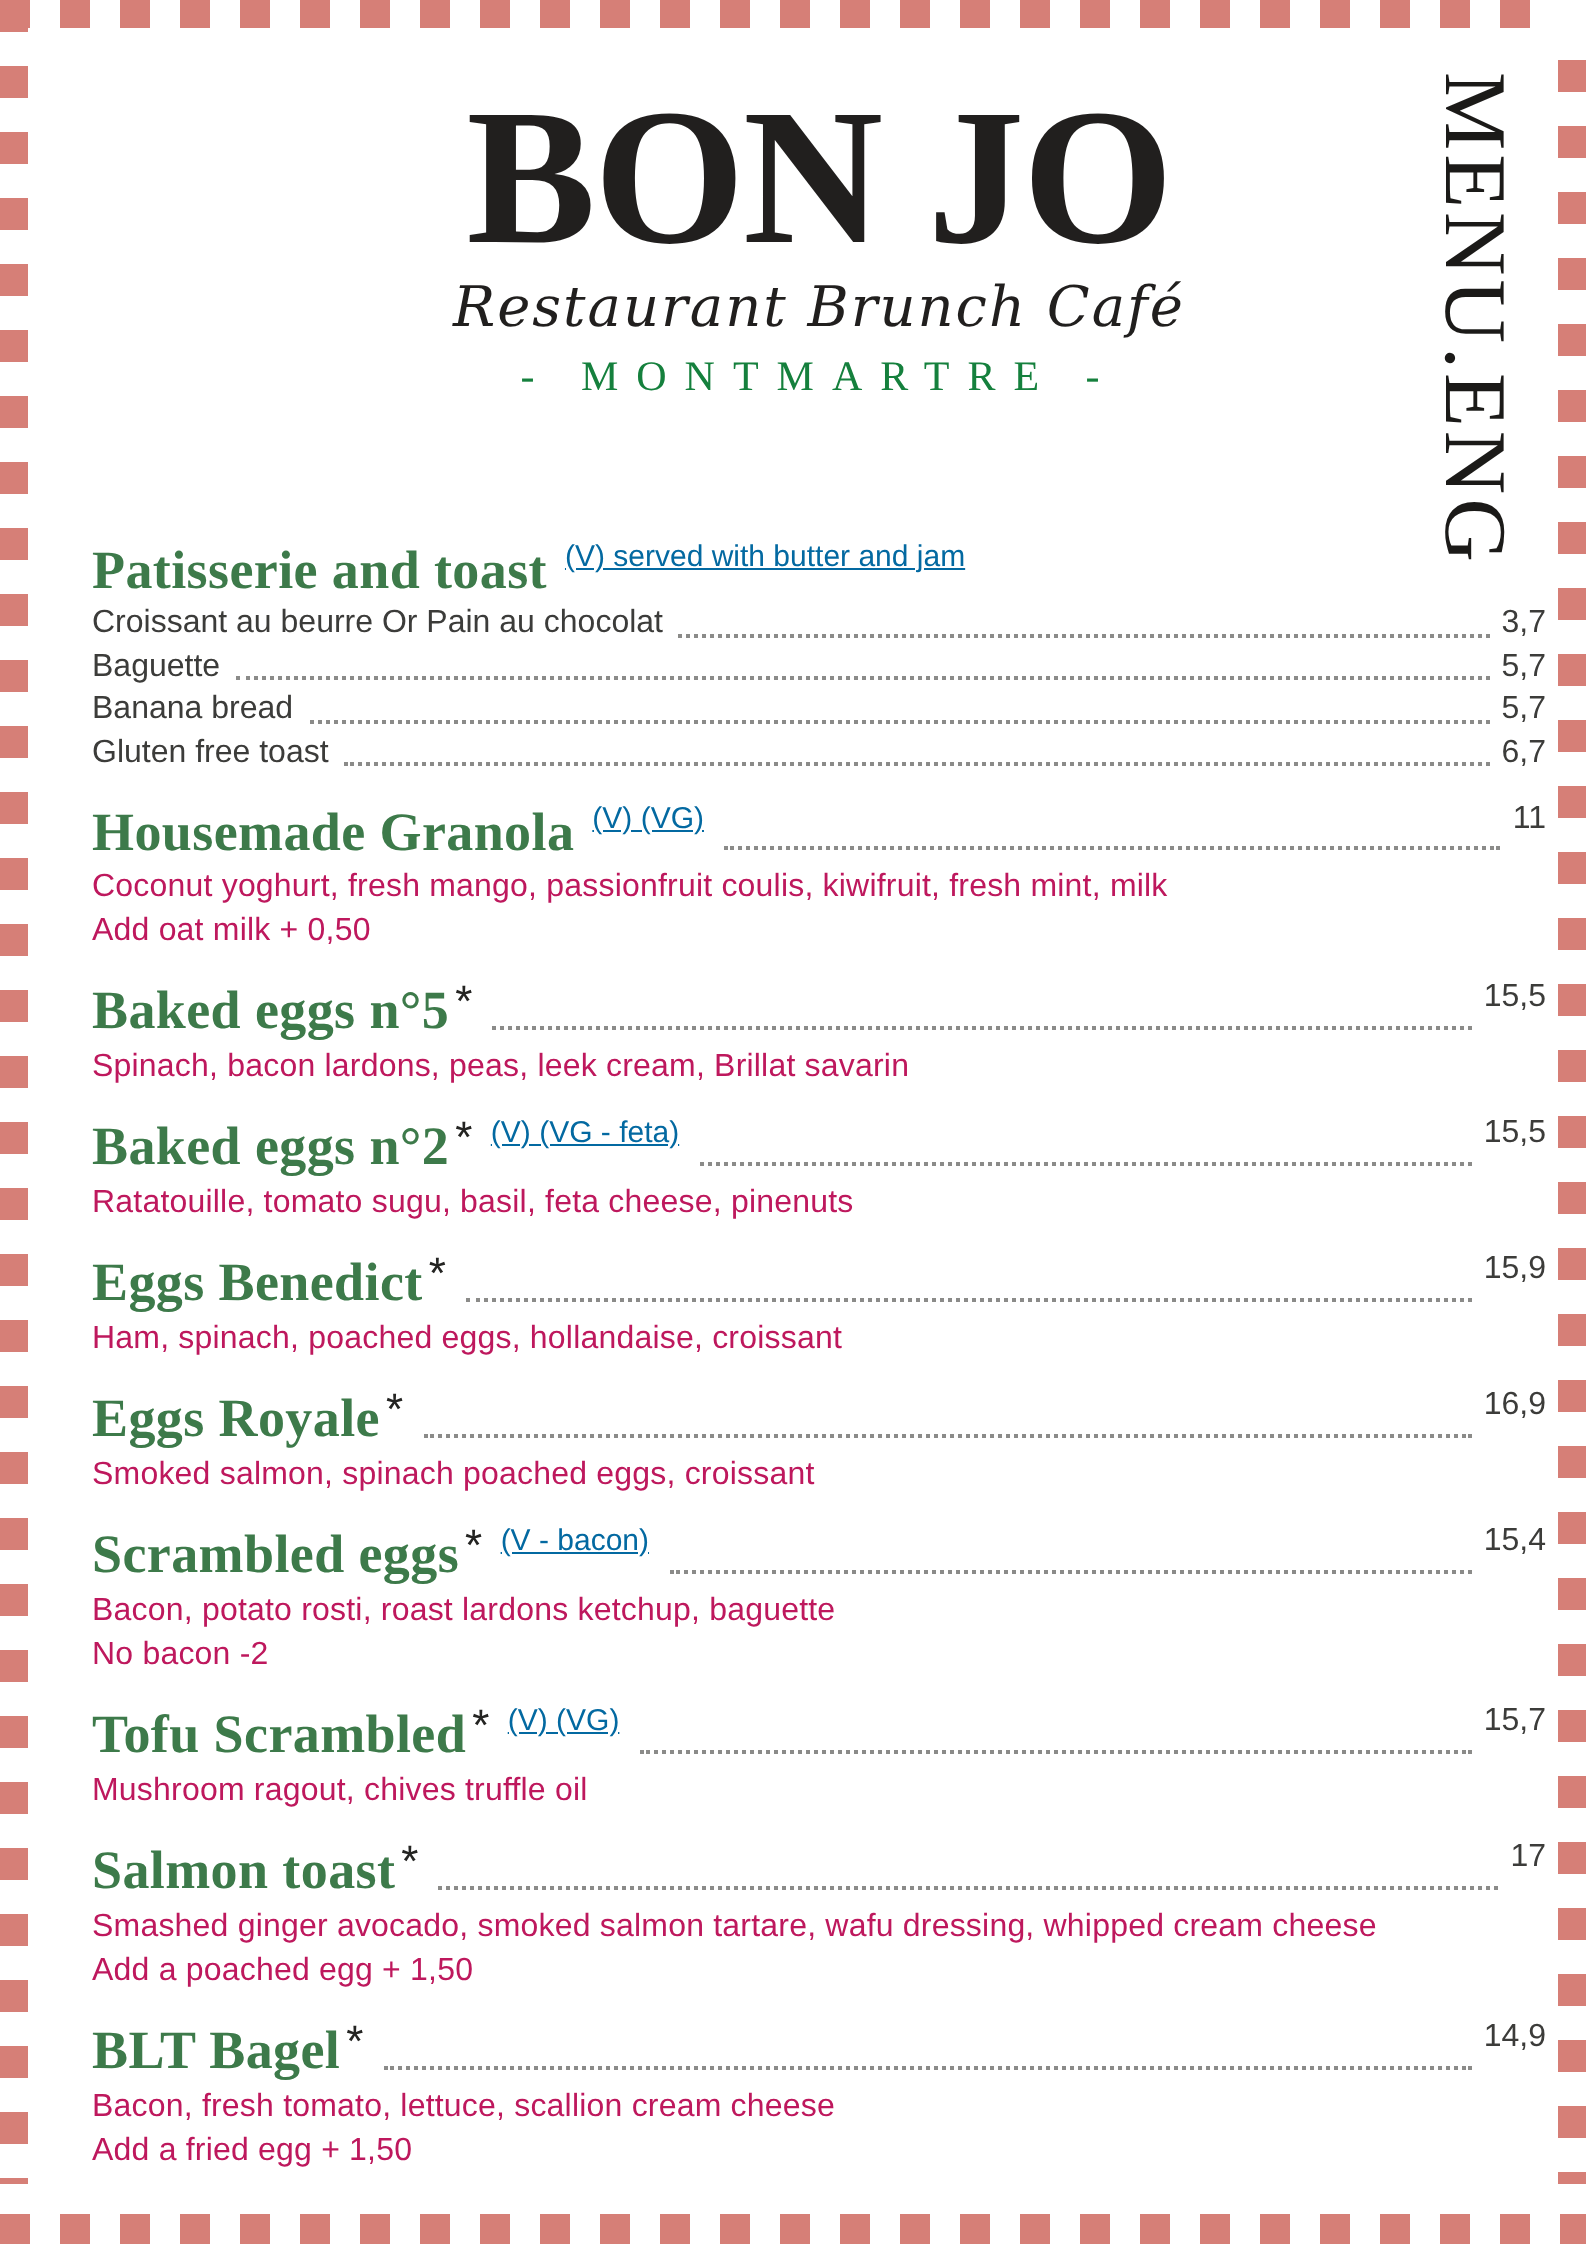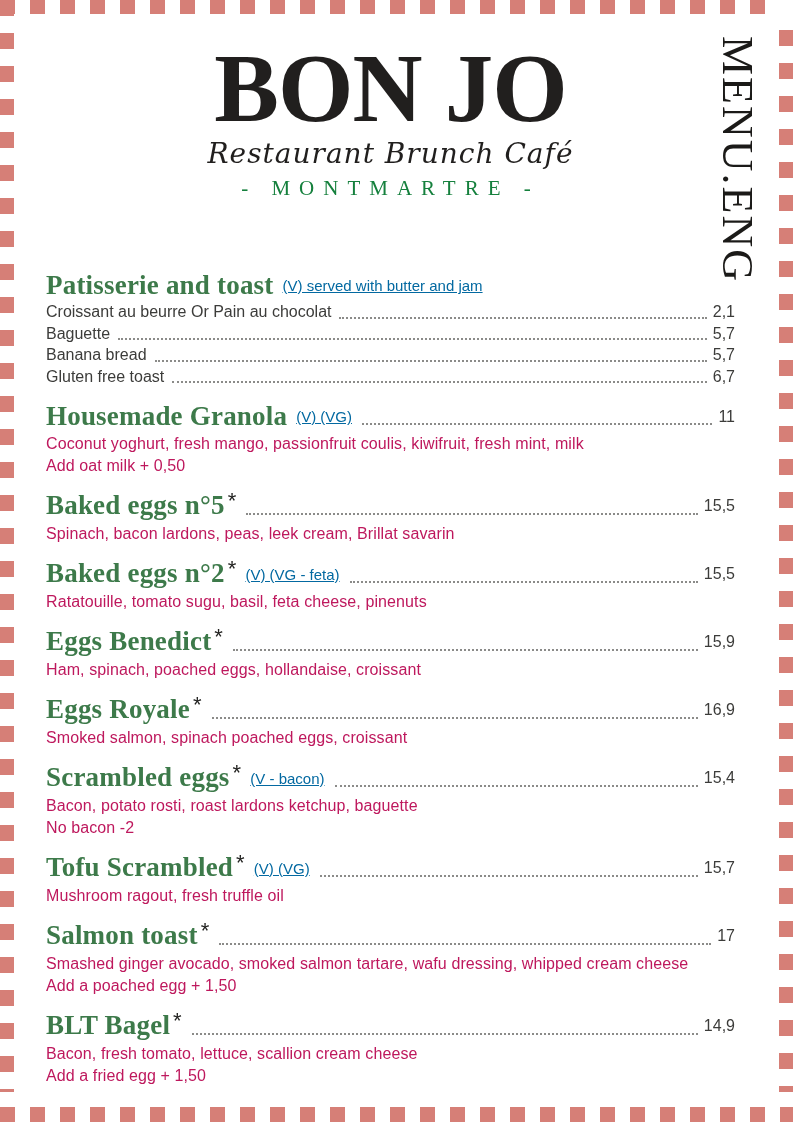--- a/index.html
+++ b/index.html
@@ -34,21 +34,21 @@
     position:absolute; top:36px; right:34px;
     writing-mode:vertical-rl;
     font-family:"Liberation Serif", serif;
     font-size:44px; line-height:1;
     letter-spacing:2px;
     color:#1b1a18;
   }
   
   .content {
     position:absolute; top:0; left:0; right:0; bottom:0;
-    padding:50px 58px 0 46px;
+    padding:50px 20px 0 46px;
     box-sizing:border-box;
   }
   header { text-align:center; color:#211f1e; }
   .brand {
     margin:0;
     font-family:"Liberation Serif", serif;
     font-weight:700;
     font-size:97px; line-height:78px;
     letter-spacing:-1px;
   }
@@ -62,21 +62,21 @@
   .location {
     margin-top:5px;
     font-family:"Liberation Serif", serif;
     font-size:21px; line-height:24px;
     letter-spacing:9px;
     color:#15803d;
   }
   
   .menu { margin-top:70px; }
   .menu-section { margin-bottom:14px; }
-  .heading-row { display:flex; align-items:center; }
+  .heading-row { display:flex; align-items:flex-start; }
   .section-title {
     margin:0;
     font-family:"Liberation Serif", serif;
     font-weight:700;
     font-size:27px; line-height:31px;
     letter-spacing:0.2px;
     color:#3d7a4a;
     white-space:nowrap;
   }
   .ast {
@@ -138,21 +138,21 @@
     <div class="menu">
 
       <section class="menu-section">
         <div class="heading-row">
           <h2 class="section-title"><span>Patisserie and toast</span></h2>
           <span class="note">(V) served with butter and jam</span>
         </div>
         <div class="item-row">
           <span>Croissant au beurre Or Pain au chocolat</span>
           <span class="leader"></span>
-          <span class="price">2,1</span>
+          <span class="price">3,7</span>
         </div>
         <div class="item-row">
           <span>Baguette</span>
           <span class="leader"></span>
           <span class="price">5,7</span>
         </div>
         <div class="item-row">
           <span>Banana bread</span>
           <span class="leader"></span>
           <span class="price">5,7</span>
@@ -223,21 +223,21 @@
         <p class="desc">No bacon -2</p>
       </section>
 
       <section class="menu-section">
         <div class="heading-row">
           <h2 class="section-title"><span>Tofu Scrambled</span><span class="ast">*</span></h2>
           <span class="note">(V) (VG)</span>
           <span class="leader"></span>
           <span class="price">15,7</span>
         </div>
-        <p class="desc">Mushroom ragout, fresh truffle oil</p>
+        <p class="desc">Mushroom ragout, chives truffle oil</p>
       </section>
 
       <section class="menu-section">
         <div class="heading-row">
           <h2 class="section-title"><span>Salmon toast</span><span class="ast">*</span></h2>
           <span class="leader"></span>
           <span class="price">17</span>
         </div>
         <p class="desc">Smashed ginger avocado, smoked salmon tartare, wafu dressing, whipped cream cheese</p>
         <p class="desc">Add a poached egg + 1,50</p>

